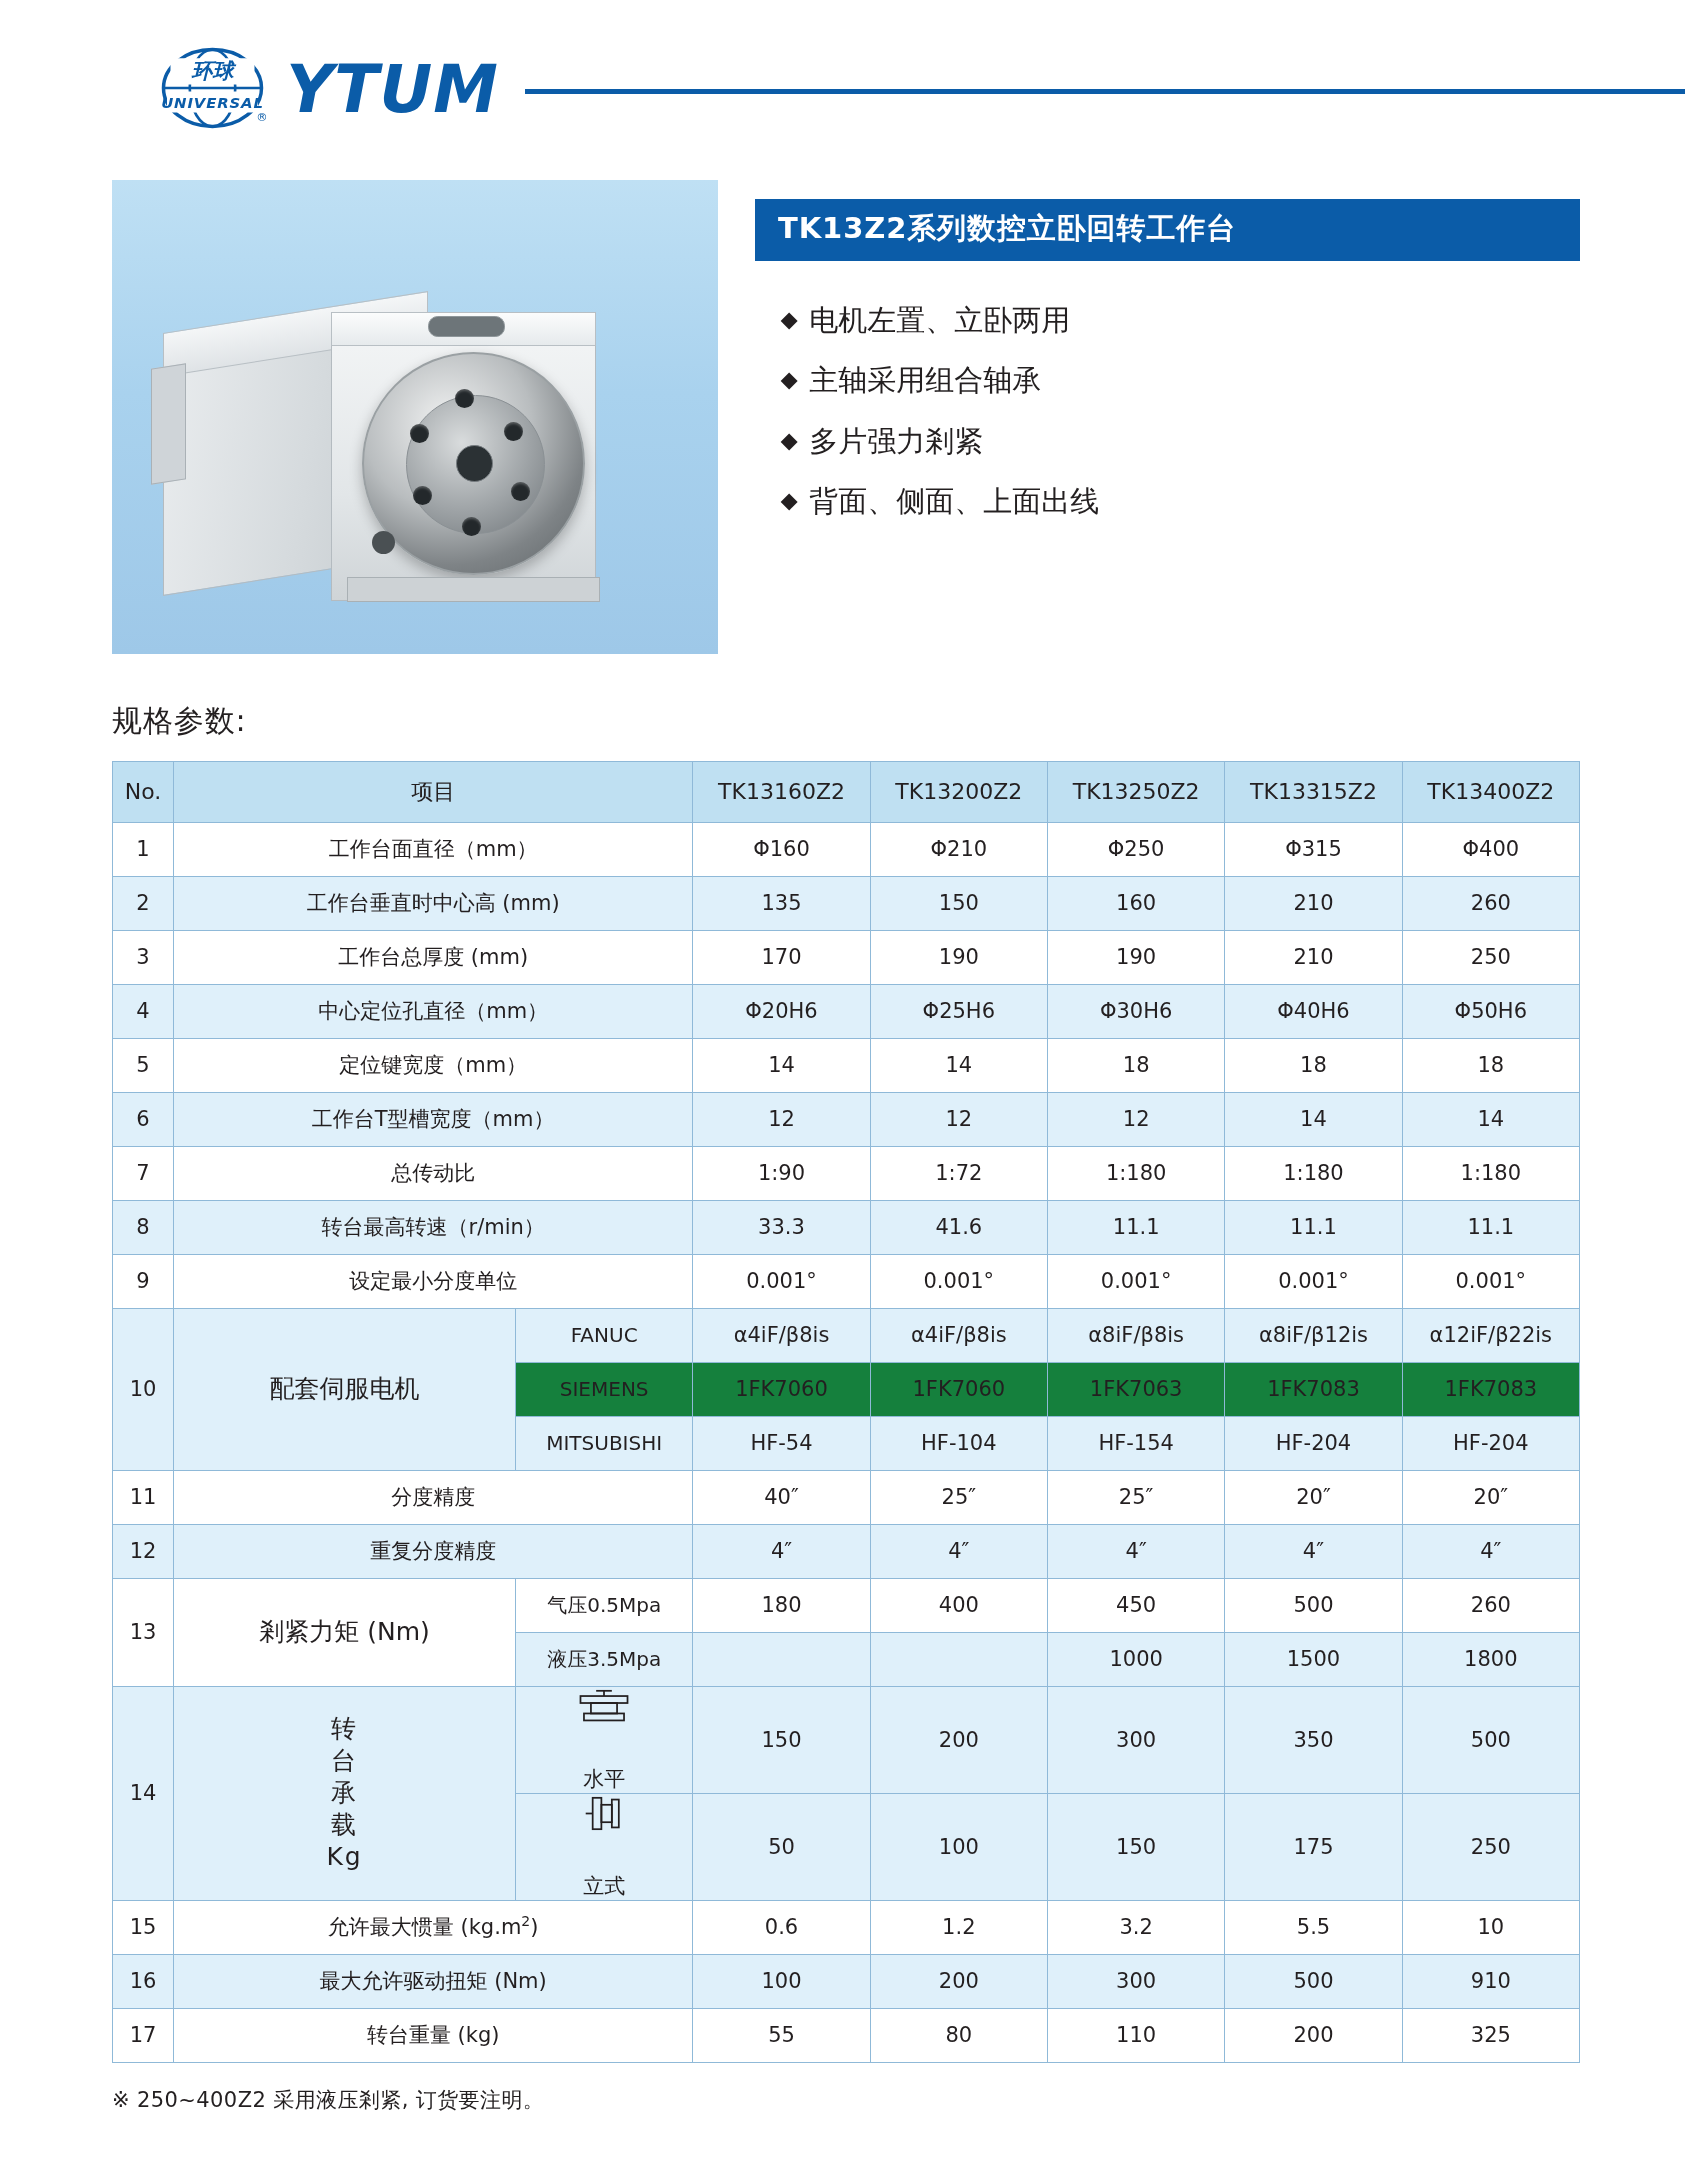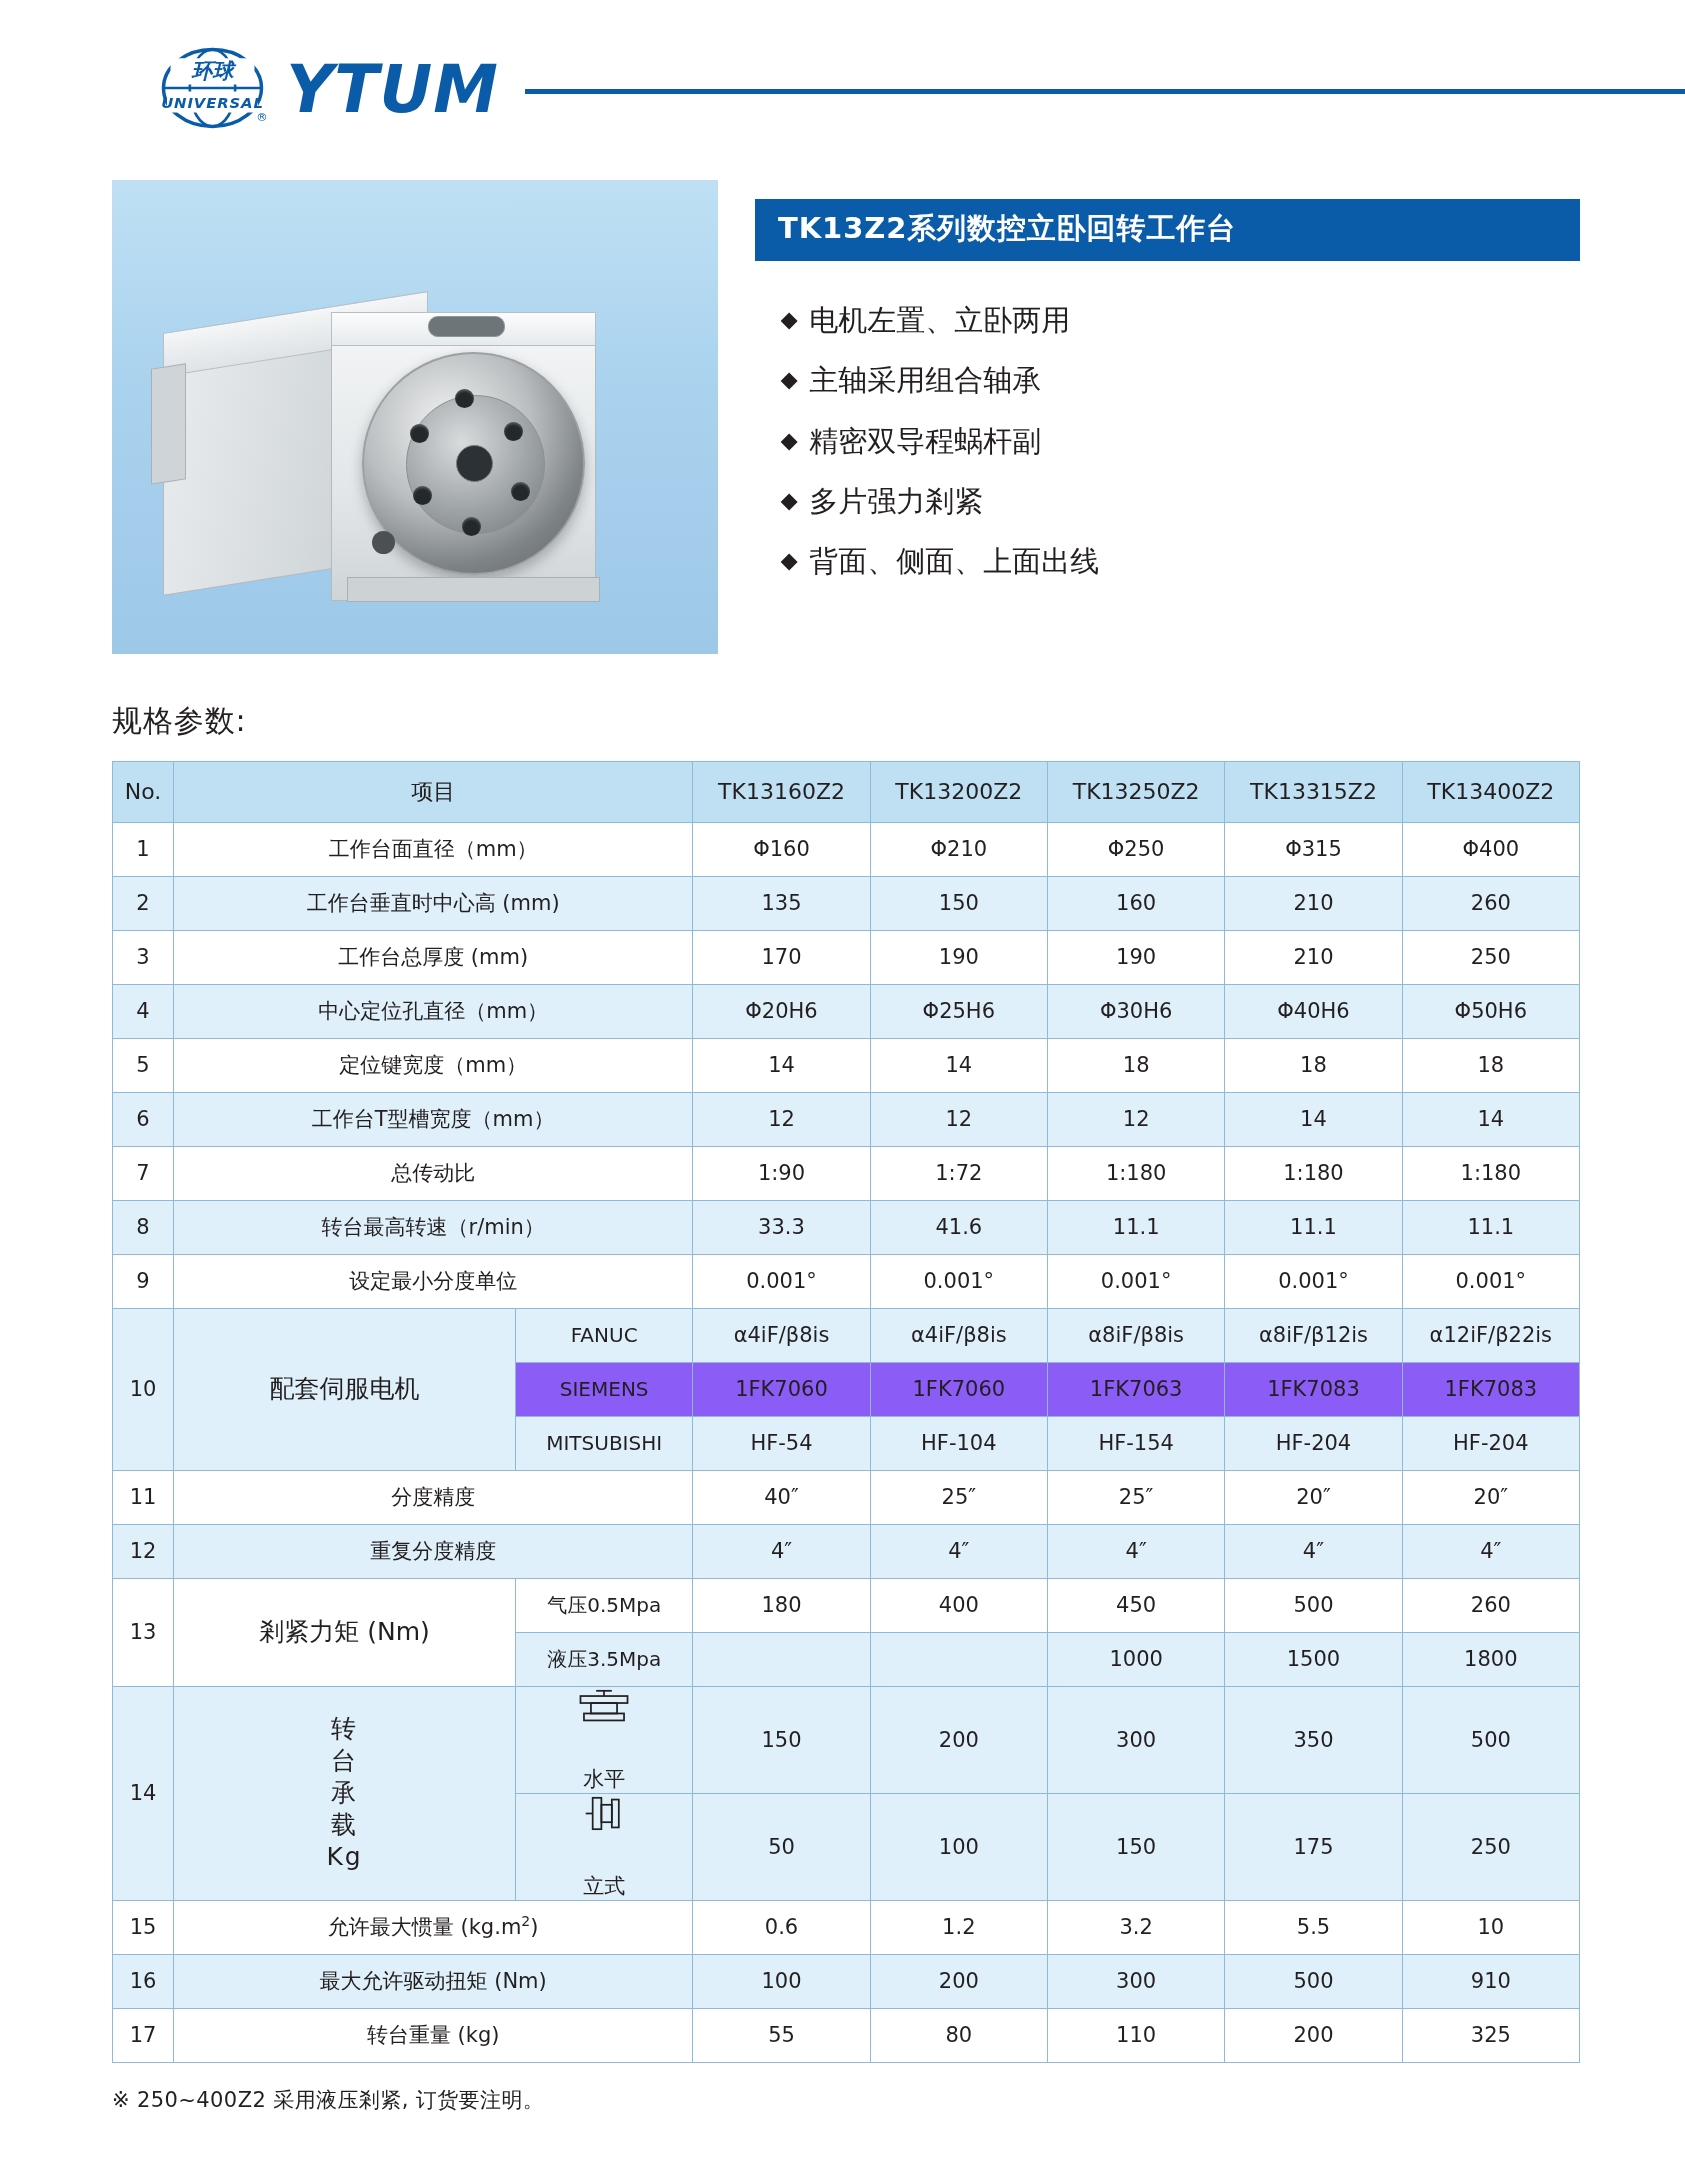--- a/index.html
+++ b/index.html
@@ -238,21 +238,21 @@
     color:#231f20;
   }
   table.spec thead th{
     background:#bfe0f2;
     font-size:22px;
     height:61px;
   }
   tr.alt td{background:#dff0fa;}
   tr.plain td{background:#ffffff;}
   td.shade{background:#dff0fa;}
-  td.white{background:#8b5cf6;}
+  td.white{background:#15803d;}
   .col-no{width:61px;}
   .col-item{width:342px;}
   .col-v{width:auto;}
   .note{
     margin:23px 0 0 112px;
     font-size:21px;
     letter-spacing:0.4px;
   }
   .sub-label{
     font-size:20px;
@@ -325,24 +325,20 @@
     <div class="hero-right">
       <div class="hero-title">TK13Z2系列数控立卧回转工作台</div>
       <ul class="feature-list">
         <li>
             <span class="bullet"></span>
             <span>电机左置、立卧两用</span>
           </li>
         <li>
             <span class="bullet"></span>
             <span>主轴采用组合轴承</span>
-          </li>
-        <li>
-            <span class="bullet"></span>
-            <span>精密双导程蜗杆副</span>
           </li>
         <li>
             <span class="bullet"></span>
             <span>多片强力剎紧</span>
           </li>
         <li>
             <span class="bullet"></span>
             <span>背面、侧面、上面出线</span>
           </li>
       </ul>

